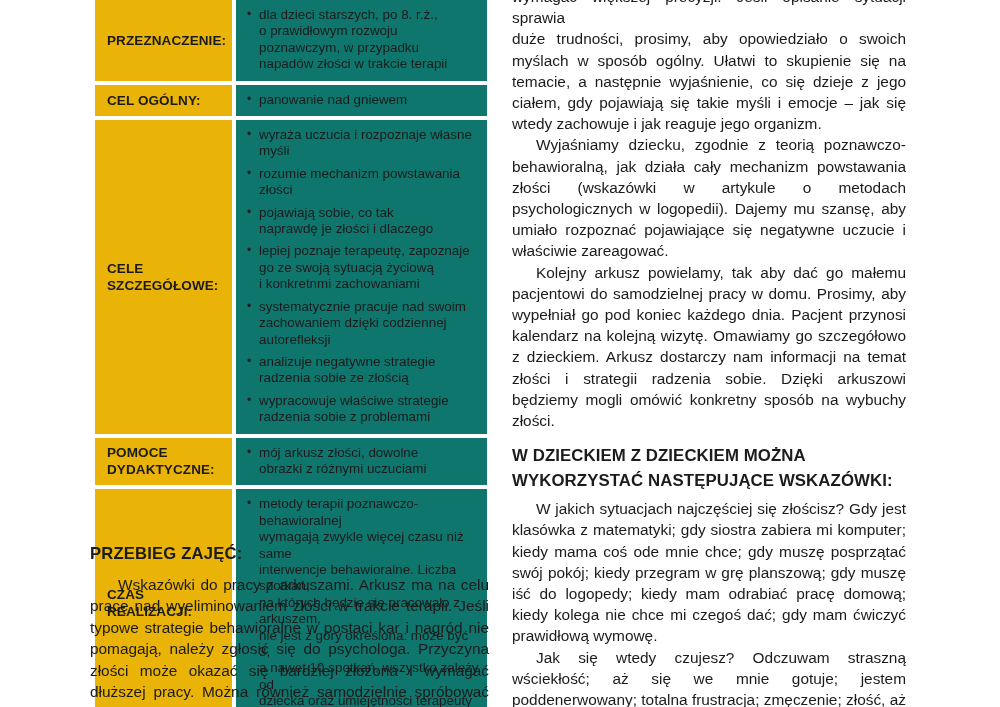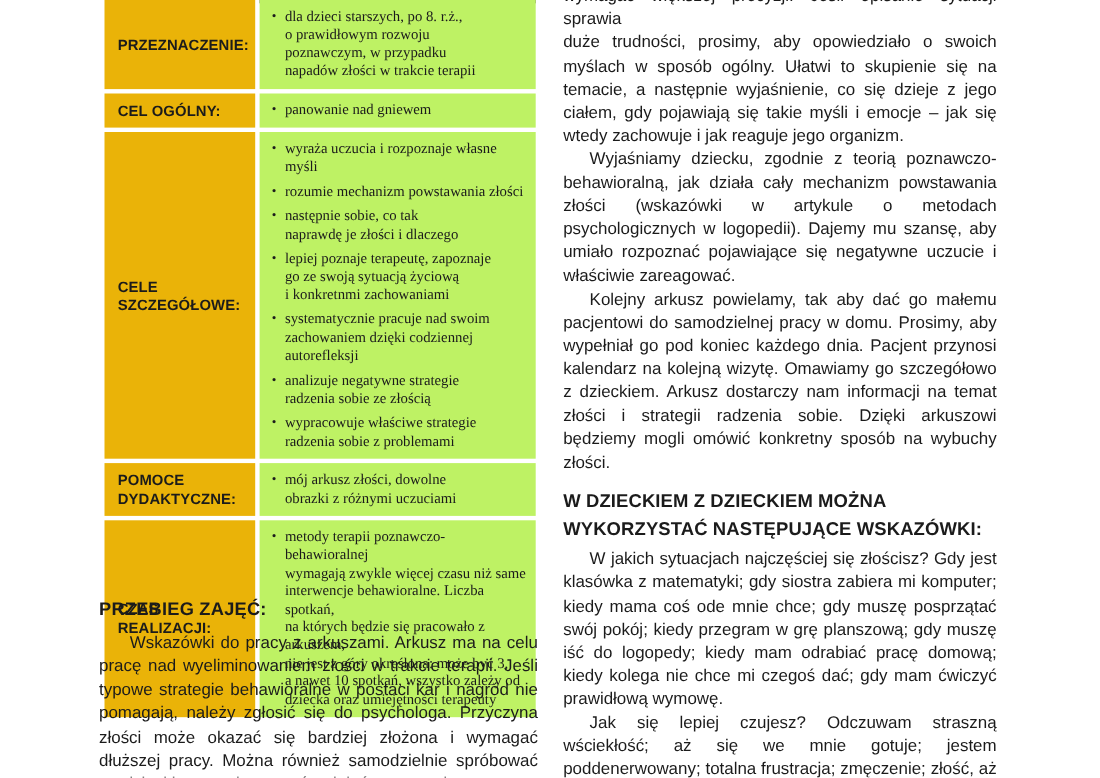--- a/index.html
+++ b/index.html
@@ -9,22 +9,22 @@
   }
   
   .tbl{position:absolute;left:95px;top:0;width:392px;display:flex;flex-direction:column;gap:4px;}
   .trow{display:flex;gap:4px;}
   .lbl{
     flex:0 0 137px;width:137px;box-sizing:border-box;background:#eab308;
     display:flex;align-items:center;padding:6px 6px 6px 12px;
     font-weight:bold;font-size:13.5px;line-height:17px;white-space:pre-line;letter-spacing:.1px;
   }
   .cnt{
-    flex:1;box-sizing:border-box;background:#bef264;
-    padding:7px 8px 8px 10px;font-size:13.4px;line-height:16.4px;font-family:Liberation Serif, serif;
+    flex:1;box-sizing:border-box;background:#0f766e;
+    padding:7px 8px 8px 10px;font-size:13.4px;line-height:16.4px;
   }
   .cnt .intro{margin:1px 0 7px 2px;}
   .cnt ul{list-style:none;margin:0;padding:0;}
   .cnt li{position:relative;padding-left:13px;white-space:pre-line;margin:0 0 6px 0;}
   .cnt li:last-child{margin-bottom:0;}
   .cnt li::before{content:"\2022";position:absolute;left:1px;top:-1px;font-size:12px;color:#1b1b1b;}
   .r0{min-height:73px;}.r1{min-height:24px;}.r2{min-height:253px;}.r3{min-height:38px;}.r4{min-height:121px;}
   .r2 .lbl,.r3 .lbl{align-items:center;}
   .topbar{position:absolute;left:236px;top:0;width:251px;height:3px;background:#454545;}
   
@@ -70,21 +70,21 @@
       </div>
     </div>
 
     <div class="trow r2">
       <div class="lbl">CELE
 SZCZEGÓŁOWE:</div>
       <div class="cnt">
         <ul>
           <li>wyraża uczucia i rozpoznaje własne myśli</li>
           <li>rozumie mechanizm powstawania złości</li>
-          <li>następnie sobie, co tak
+          <li>pojawiają sobie, co tak
 naprawdę je złości i dlaczego</li>
           <li>lepiej poznaje terapeutę, zapoznaje
 go ze swoją sytuacją życiową
 i konkretnmi zachowaniami</li>
           <li>systematycznie pracuje nad swoim
 zachowaniem dzięki codziennej autorefleksji</li>
           <li>analizuje negatywne strategie
 radzenia sobie ze złością</li>
           <li>wypracowuje właściwe strategie
 radzenia sobie z problemami</li>
@@ -128,17 +128,17 @@
   <div class="right-col">
     <div class="clip">wymagać większej precyzji. Jeśli opisanie sytuacji sprawia</div>
     <p>duże trudności, prosimy, aby opowiedziało o swoich myślach w sposób ogólny. Ułatwi to skupienie się na temacie, a następnie wyjaśnienie, co się dzieje z jego ciałem, gdy pojawiają się takie myśli i emocje – jak się wtedy zachowuje i jak reaguje jego organizm.</p>
     <p class="ind">Wyjaśniamy dziecku, zgodnie z teorią poznawczo-behawioralną, jak działa cały mechanizm powstawania złości (wskazówki w artykule o metodach psychologicznych w logopedii). Dajemy mu szansę, aby umiało rozpoznać pojawiające się negatywne uczucie i właściwie zareagować.</p>
     <p class="ind">Kolejny arkusz powielamy, tak aby dać go małemu pacjentowi do samodzielnej pracy w domu. Prosimy, aby wypełniał go pod koniec każdego dnia. Pacjent przynosi kalendarz na kolejną wizytę. Omawiamy go szczegółowo z dzieckiem. Arkusz dostarczy nam informacji na temat złości i strategii radzenia sobie. Dzięki arkuszowi będziemy mogli omówić konkretny sposób na wybuchy złości.</p>
     <h2>
       <span>W DZIECKIEM Z DZIECKIEM MOŻNA</span>
       <span>WYKORZYSTAĆ NASTĘPUJĄCE WSKAZÓWKI:</span>
     </h2>
     <p class="ind"><b class="lead">W jakich sytuacjach najczęściej się złościsz?</b><span> Gdy jest klasówka z matematyki; gdy siostra zabiera mi komputer; kiedy mama coś ode mnie chce; gdy muszę posprzątać swój pokój; kiedy przegram w grę planszową; gdy muszę iść do logopedy; kiedy mam odrabiać pracę domową; kiedy kolega nie chce mi czegoś dać; gdy mam ćwiczyć prawidłową wymowę.</span></p>
-    <p class="ind"><b class="lead">Jak się lepiej czujesz?</b><span> Odczuwam straszną wściekłość; aż się we mnie gotuje; jestem poddenerwowany; totalna frustracja; zmęczenie; złość, aż mnie rozsadza od środka; niepokój; oburzenie; podminowanie; wnerwienie; wkurzenie; furia; stres; zniecierpliwienie; irytacja; lęk. Można skorzystać ze słownika złości.</span></p>
+    <p class="ind"><b class="lead">Jak się wtedy czujesz?</b><span> Odczuwam straszną wściekłość; aż się we mnie gotuje; jestem poddenerwowany; totalna frustracja; zmęczenie; złość, aż mnie rozsadza od środka; niepokój; oburzenie; podminowanie; wnerwienie; wkurzenie; furia; stres; zniecierpliwienie; irytacja; lęk. Można skorzystać ze słownika złości.</span></p>
 
   </div>
 
 </div>
 
 </body></html>

